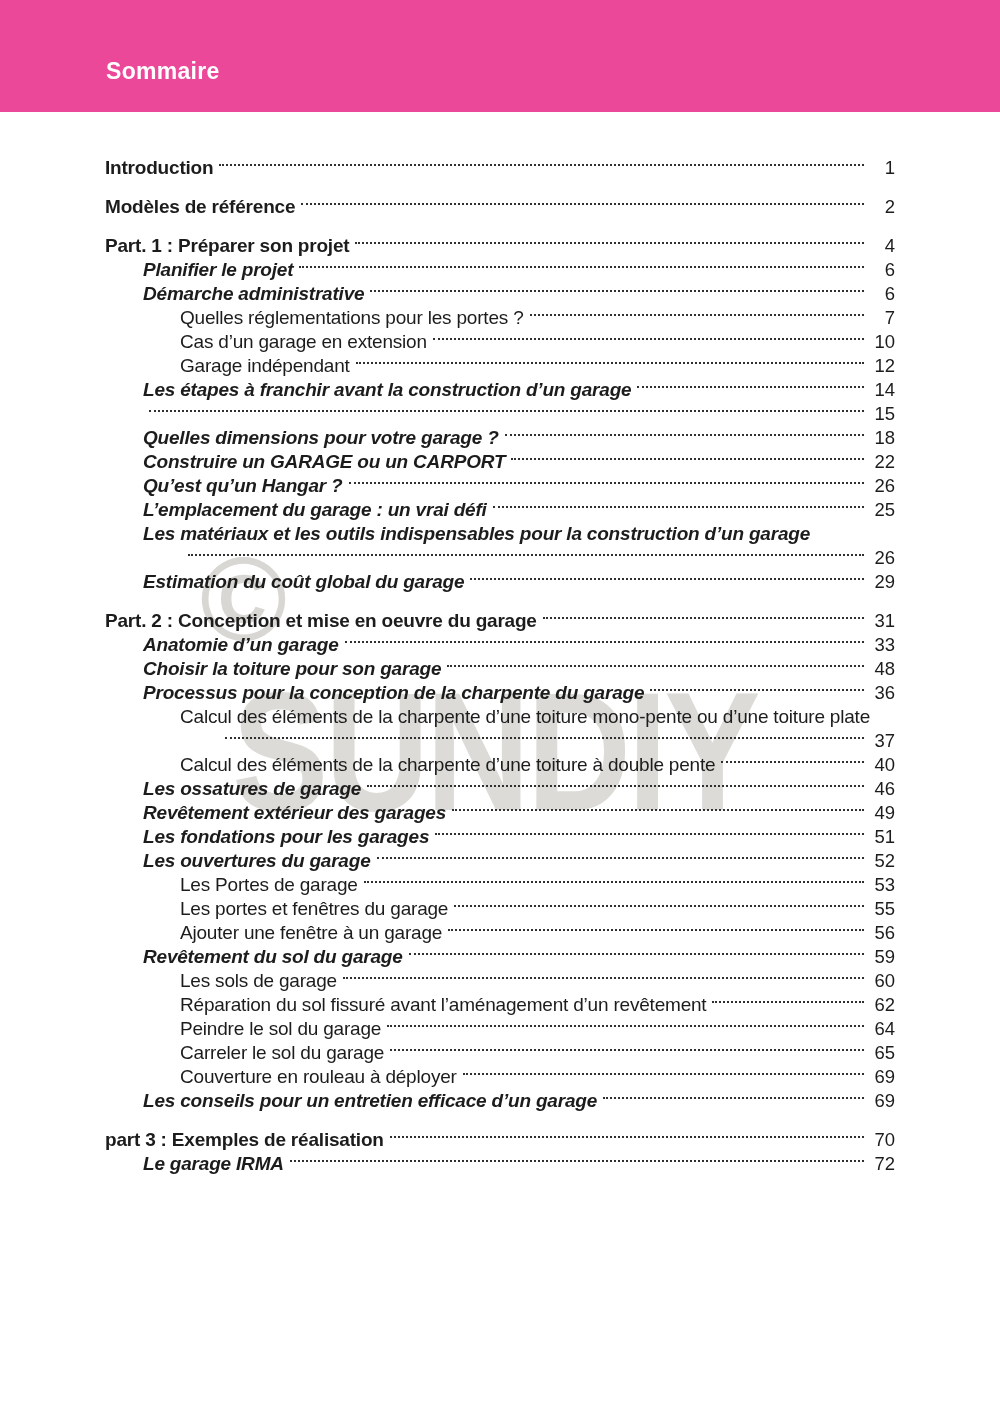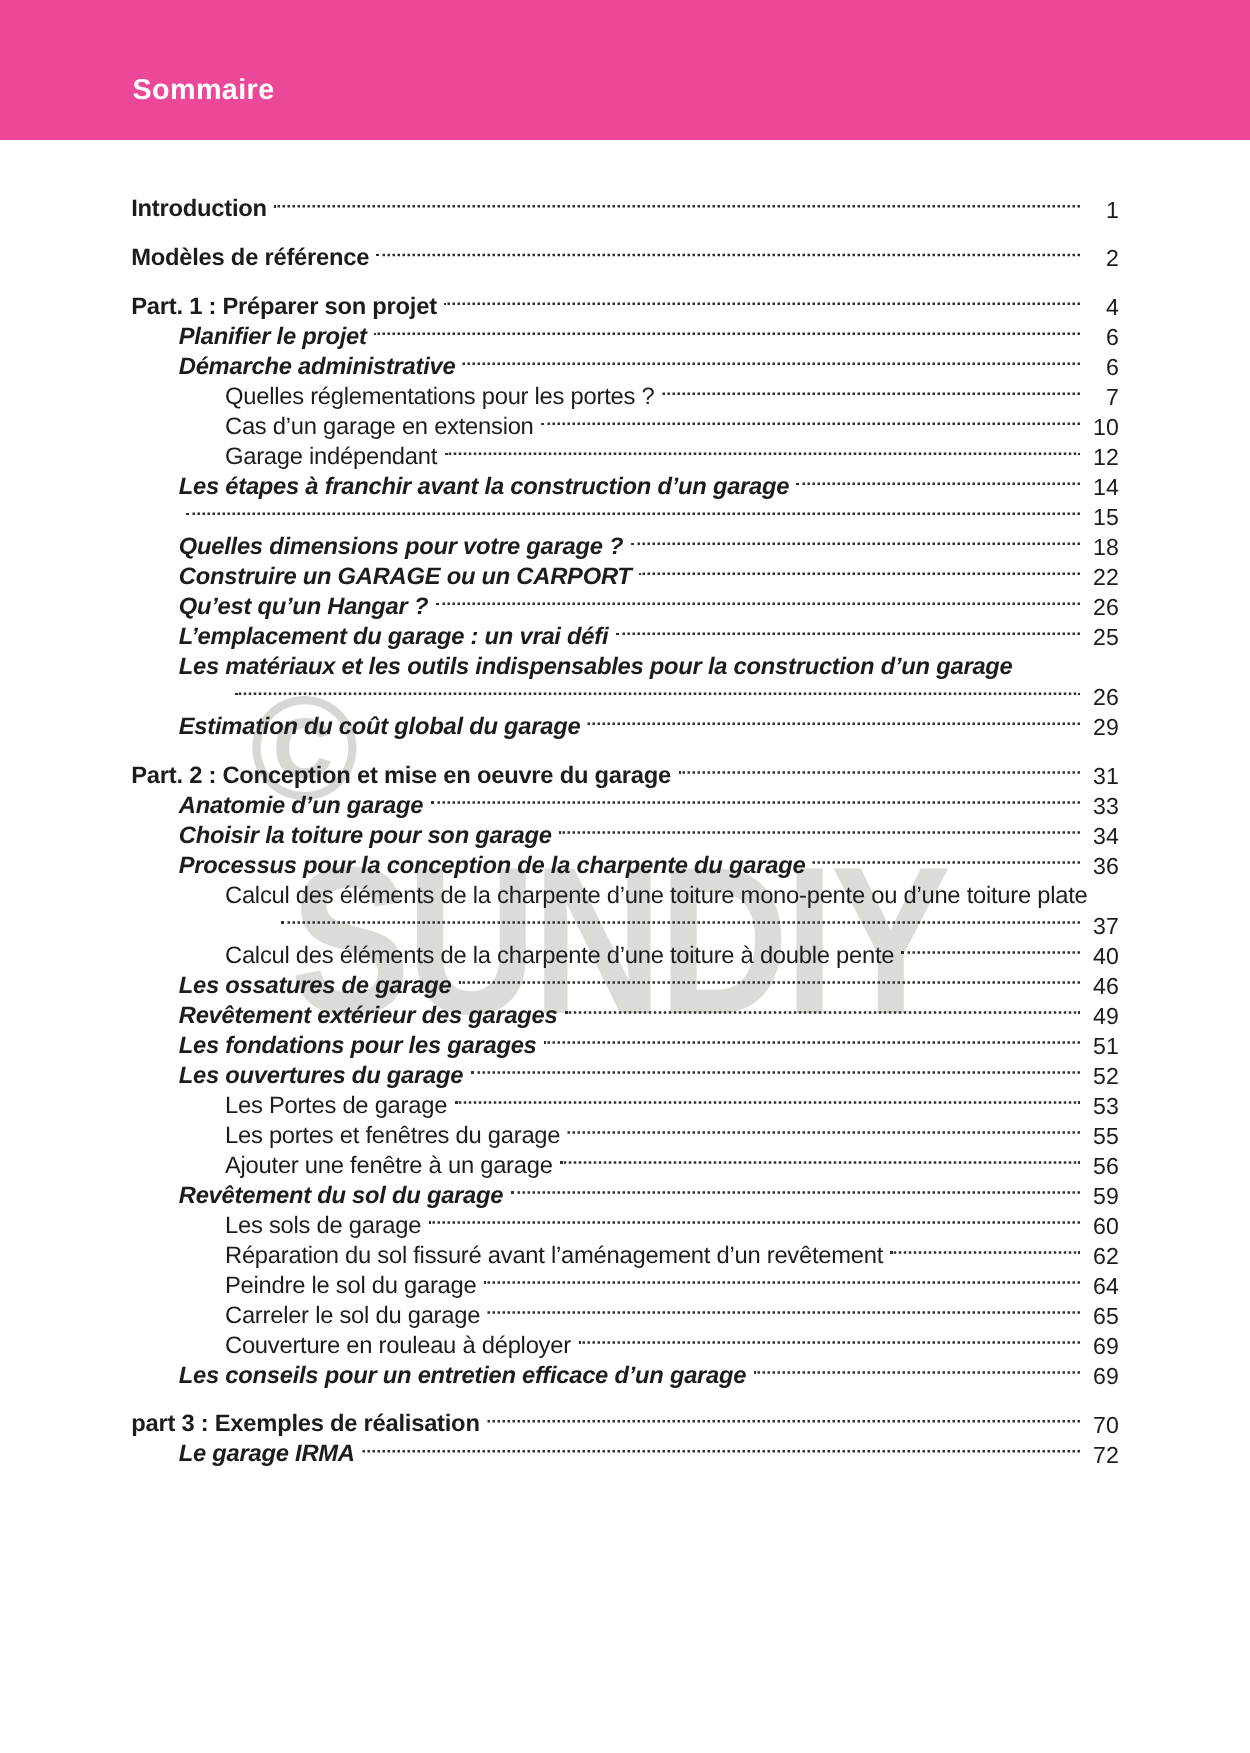--- a/index.html
+++ b/index.html
@@ -207,21 +207,21 @@
       <span class="pagenum">31</span>
     </div>
     <div class="row lvl1 bold-italic">
       <span class="label">Anatomie d’un garage</span>
       <span class="leader"></span>
       <span class="pagenum">33</span>
     </div>
     <div class="row lvl1 bold-italic">
       <span class="label">Choisir la toiture pour son garage</span>
       <span class="leader"></span>
-      <span class="pagenum">34</span>
+      <span class="pagenum">48</span>
     </div>
     <div class="row lvl1 bold-italic">
       <span class="label">Processus pour la conception de la charpente du garage</span>
       <span class="leader"></span>
       <span class="pagenum">36</span>
     </div>
     <div class="row lvl2 regular">
       <span class="label">Calcul des éléments de la charpente d’une toiture mono-pente ou d’une toiture plate</span>
     </div>
     <div class="row lvl2 regular cont">

